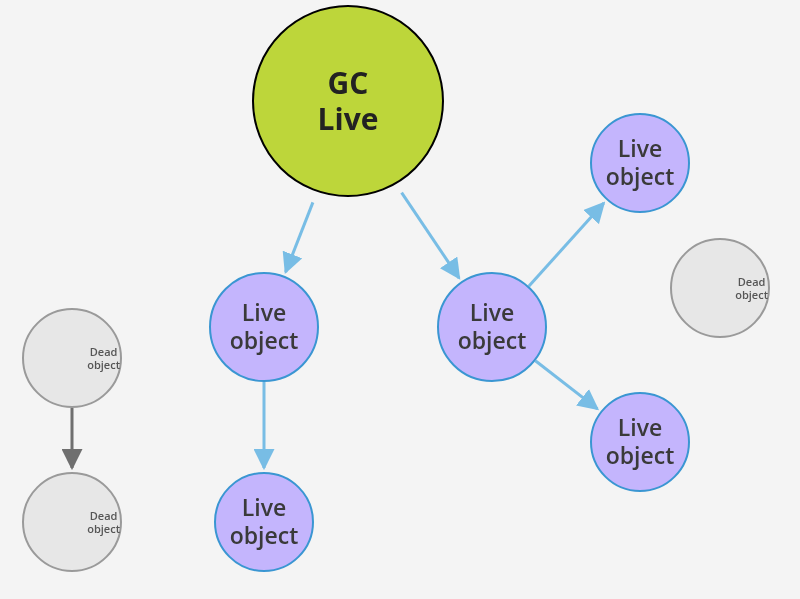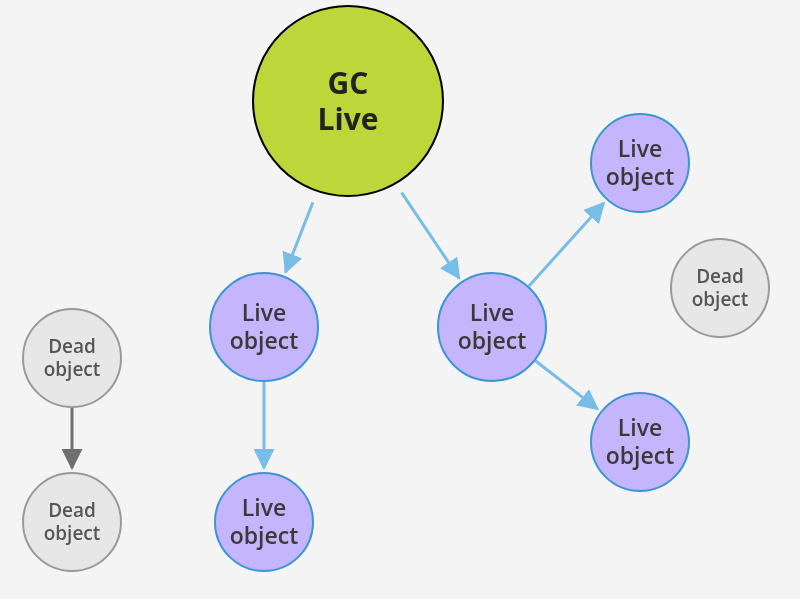--- a/index.html
+++ b/index.html
@@ -33,22 +33,23 @@
     background: #c4b5fd;
     border: 2px solid #3a96d2;
     font-weight: 600;
     font-size: 23px;
     color: #3a3a3a;
   }
   .dead {
     background: #e7e7e7;
     border: 2px solid #9a9a9a;
     font-weight: 600;
-    font-size: 19px;
+    font-size: 11px;
     color: #555;
+    justify-content: flex-end;
   }
   svg.edges {
     position: absolute;
     left: 0; top: 0;
     width: 800px;
     height: 599px;
     pointer-events: none;
   }
 </style>
 </head>

